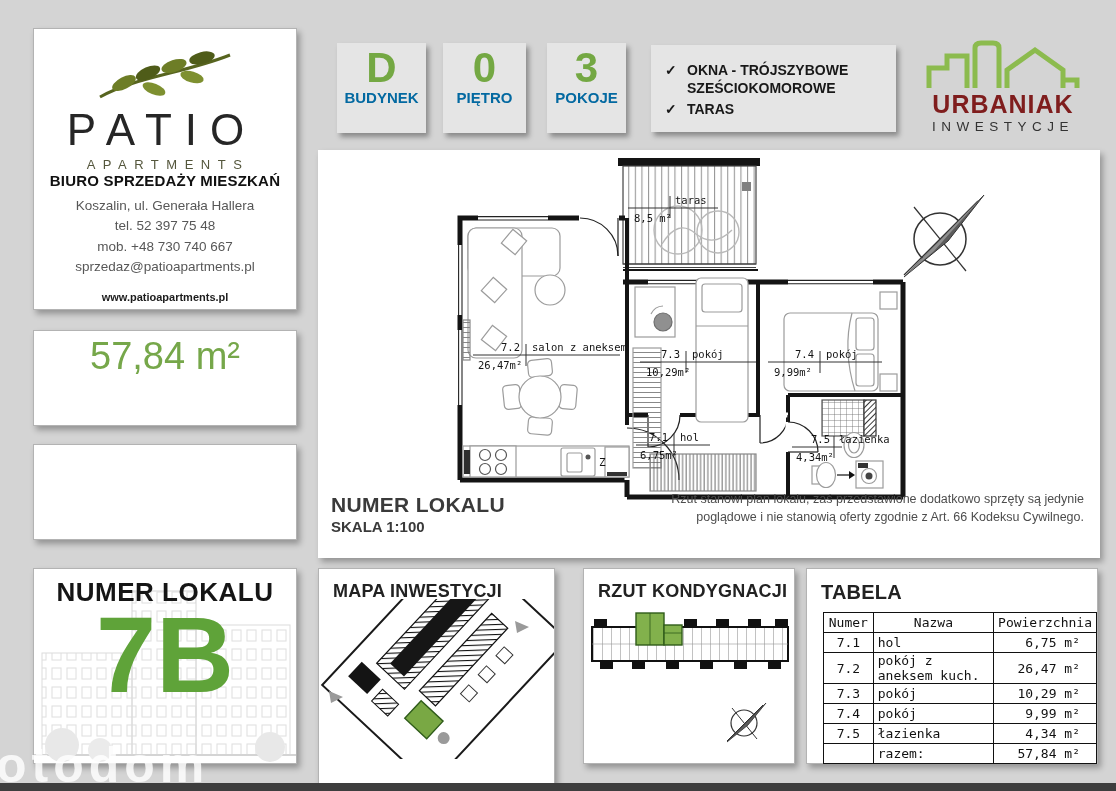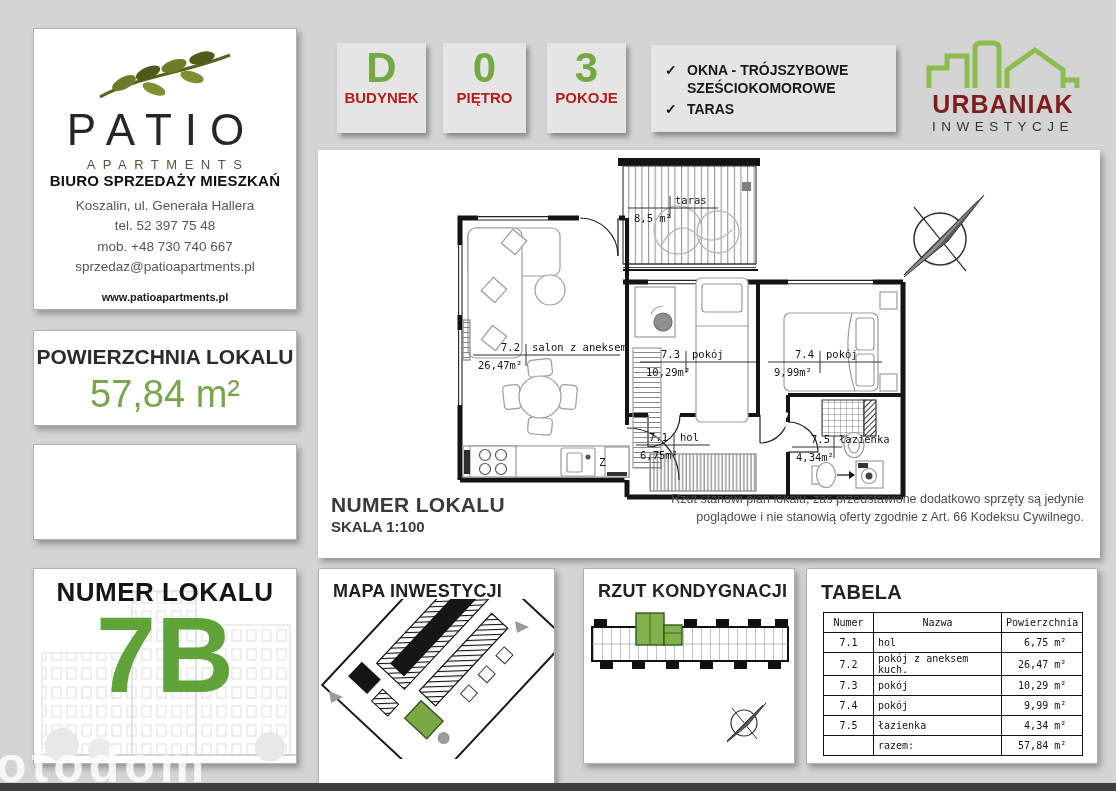--- a/index.html
+++ b/index.html
@@ -12,21 +12,21 @@
   #logo-branch{margin-top:14px;}
   .brand{font-size:44px;letter-spacing:13px;color:#262626;margin:0 16px 2px 10px;font-weight:400;}
   .brand-sub{font-size:13px;letter-spacing:7.5px;color:#54563c;margin-left:6px;}
   .office{font-size:15px;font-weight:800;color:#111;margin-top:0;letter-spacing:.2px;}
   .contact{font-size:13.5px;color:#575757;line-height:1.5;margin-top:7px;}
   .website{font-size:11px;font-weight:800;color:#1c1c1c;margin-top:14px;}
 
   
   .badge{top:43px;height:90px;text-align:center;}
   .badge .val{font-size:42px;font-weight:600;color:#74a843;line-height:1.1;margin-top:2px;}
-  .badge .lab{font-size:15px;font-weight:800;color:#b91c1c;margin-top:-2px;}
+  .badge .lab{font-size:15px;font-weight:800;color:#0369a1;margin-top:-2px;}
   #badge-0{left:337px;width:89px;}
   #badge-1{left:443px;width:83px;}
   #badge-2{left:547px;width:79px;}
 
   
   #features{left:651px;top:45px;width:245px;height:87px;padding:16px 0 0 14px;}
   .feat{display:flex;font-size:14px;font-weight:800;color:#181818;line-height:1.3;margin-bottom:3px;}
   .feat .chk{width:22px;flex:none;font-weight:900;}
   .feat .txt{max-width:185px;}
 
@@ -53,21 +53,21 @@
   #disclaimer{position:absolute;right:16px;bottom:32px;width:440px;text-align:right;font-size:12.5px;color:#4d4d4d;line-height:1.45;}
 
   
   #map-panel{left:318px;top:568px;width:237px;height:236px;overflow:hidden;}
   #floor-panel{left:583px;top:568px;width:212px;height:196px;overflow:hidden;}
   #table-panel{left:806px;top:568px;width:292px;height:196px;}
   .ptitle{font-size:18px;font-weight:800;color:#222;margin:12px 0 0 14px;letter-spacing:.2px;}
 
   
   #rooms-table{border-collapse:collapse;margin:8px 0 0 16px;}
-  #rooms-table td,#rooms-table th{border:1.4px solid #111;font-family:"DejaVu Sans Mono",monospace;font-size:10px;font-weight:400;color:#111;padding:0 4px;height:20px;box-sizing:border-box;}
+  #rooms-table td,#rooms-table th{border:1.4px solid #111;font-family:"DejaVu Sans Mono",monospace;font-size:13px;font-weight:400;color:#111;padding:0 4px;height:20px;box-sizing:border-box;}
   #rooms-table th{text-align:center;}
   .c-num{width:50px;text-align:center;}
   .c-name{width:128px;text-align:left;}
   .c-area{width:80px;text-align:right;padding-right:16px !important;}
   tr.total td:first-child{border:none;background:transparent;}
 
   
   #watermark{position:absolute;left:-4px;top:736px;z-index:9;font-size:50px;font-weight:700;letter-spacing:5px;color:rgba(255,255,255,.82);}
   #bottom-bar{position:absolute;left:0;bottom:0;width:1116px;height:8px;background:#3e3e3e;z-index:8;}
 
@@ -126,21 +126,20 @@
   <svg width="160" height="52" viewBox="0 0 160 52">
     <path d="M6 50 V30 H24 V18 H44 V50" stroke="#8cbb4e" stroke-width="5" fill="none"></path>
     <path d="M52 50 V10 Q52 5 58 5 H70 Q76 5 76 10 V50" stroke="#8cbb4e" stroke-width="5" fill="none"></path>
     <path d="M84 50 V32 L112 12 L140 32 V50 M140 42 H154 V50" stroke="#8cbb4e" stroke-width="5" fill="none"></path>
   </svg>
   <div class="dev-name">URBANIAK</div>
   <div class="dev-sub">INWESTYCJE</div>
 </div>
 
 <div class="panel" id="area-panel">
-  <div class="t">POWIERZCHNIA LOKALU</div>
   <div class="v">57,84 m²</div>
 </div>
 
 <div class="panel" id="blank-panel"></div>
 
 <div class="panel" id="unit-panel">
   <svg id="unit-photo" width="262" height="194" viewBox="0 0 262 194">
     <defs>
       <pattern id="win" width="15" height="19" patternUnits="userSpaceOnUse">
         <rect x="3" y="4" width="9" height="11" fill="none" stroke="#cdcdcd" stroke-width="1"></rect>

